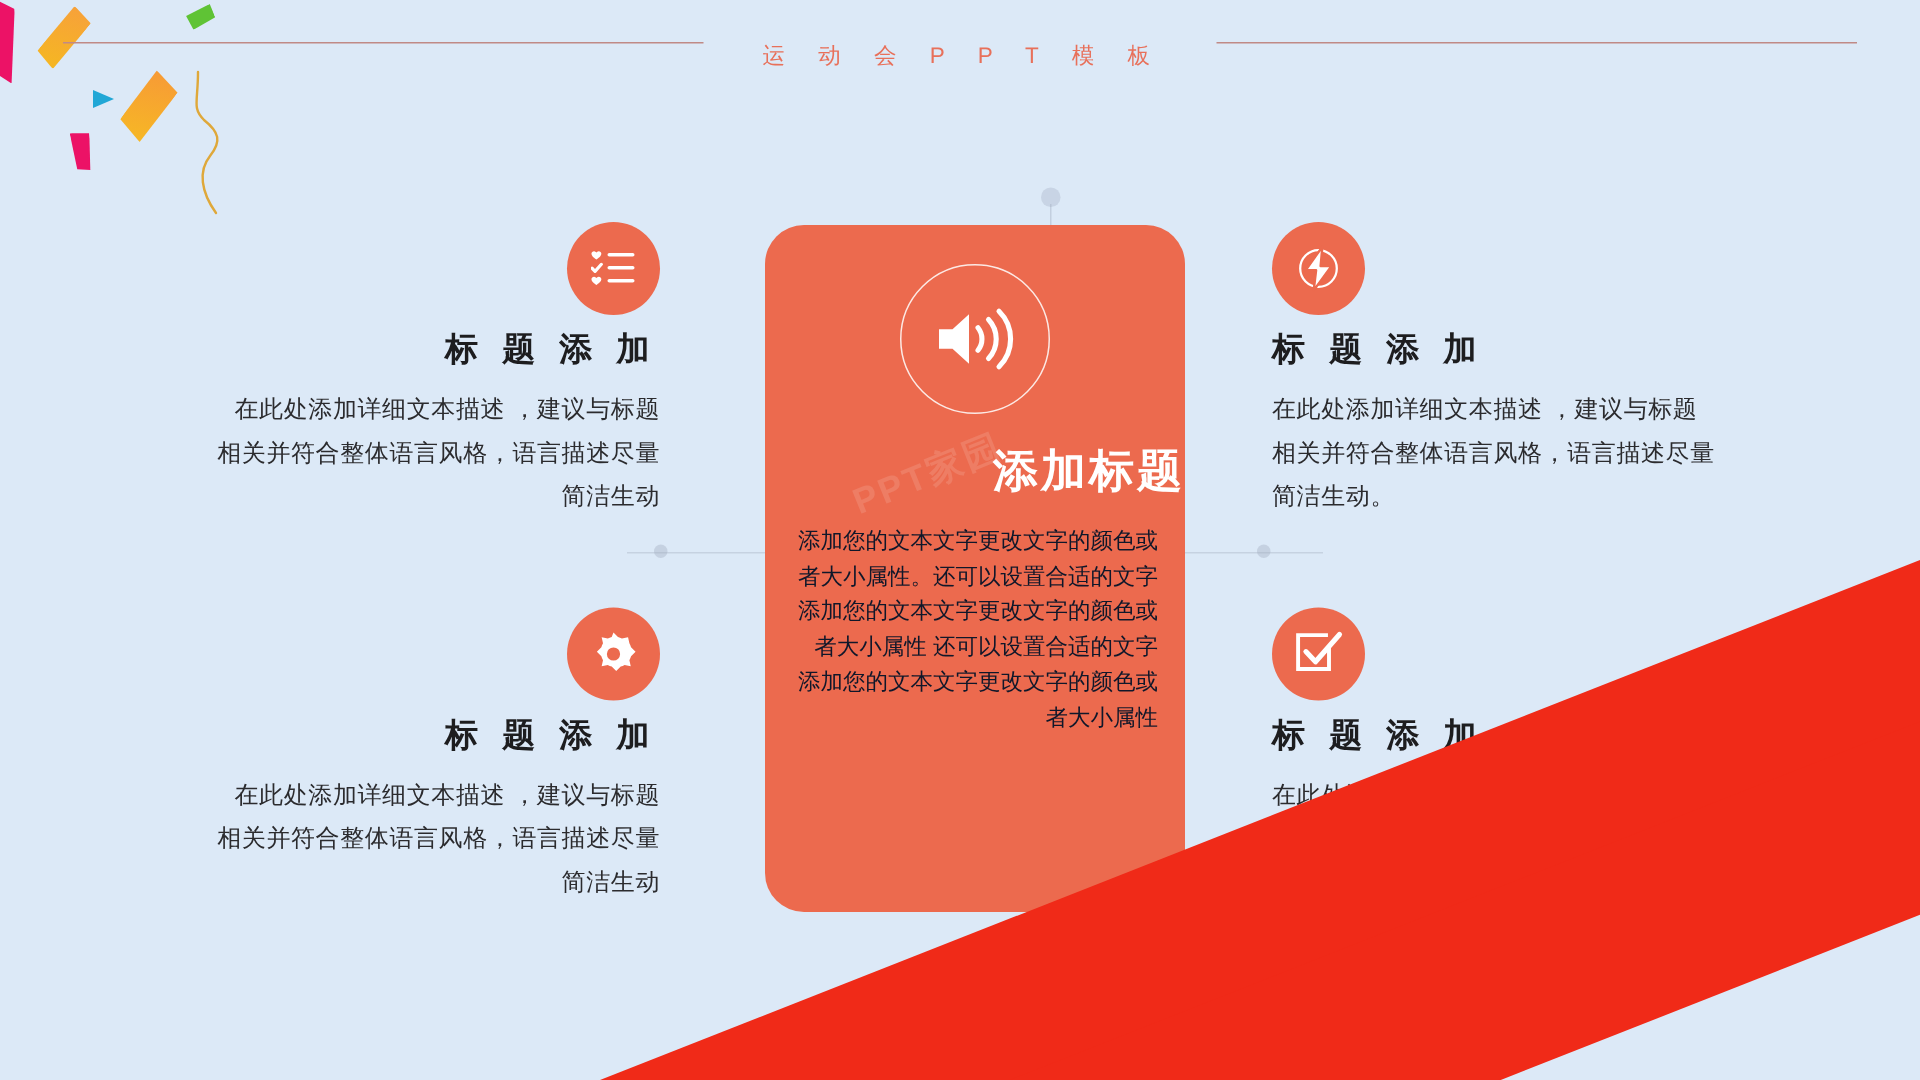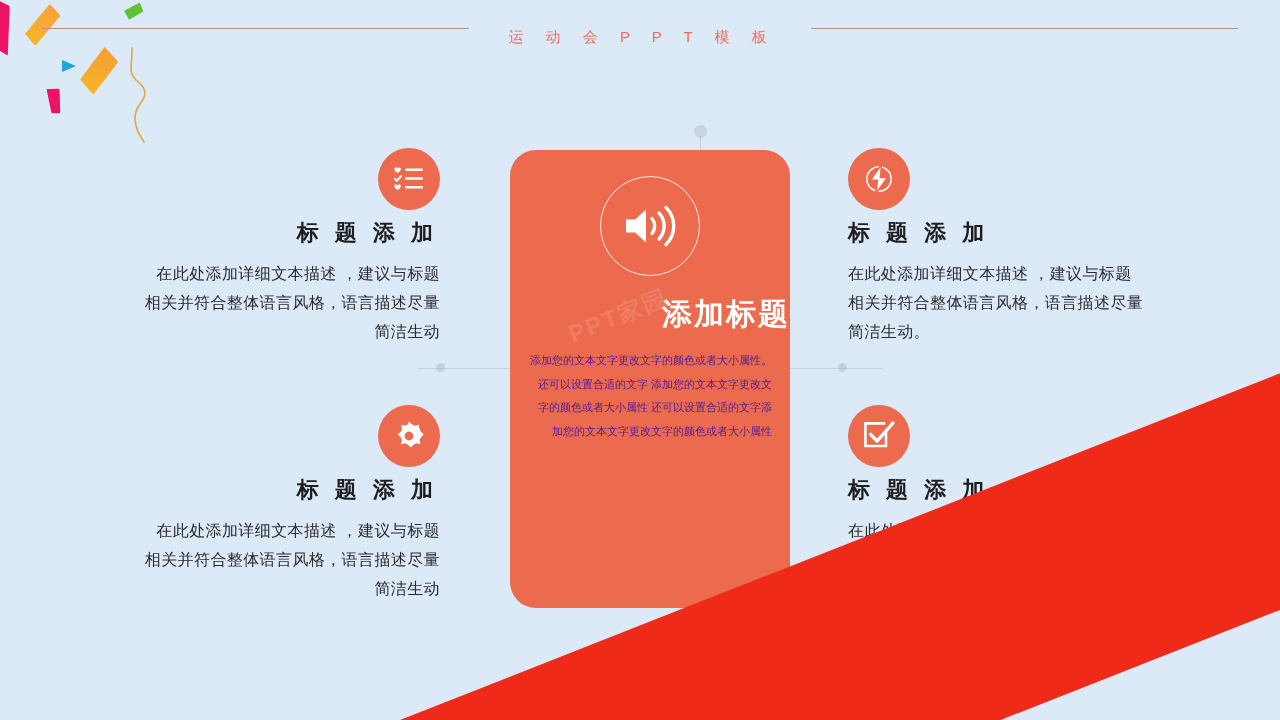--- a/index.html
+++ b/index.html
@@ -178,23 +178,23 @@
   }
   .card-title {
     margin-top: 18px;
     font-size: 30px;
     font-weight: bold;
     color: #ffffff;
     letter-spacing: 2px;
   }
   .card-body {
     margin: 14px 18px 0 18px;
-    font-size: 11px;
+    font-size: 15px;
     line-height: 23.5px;
-    color: #4c1d95;
+    color: #0f172a;
   }
 
   
   .mid-divider {
     position: absolute;
     top: 368px;
     height: 1px;
     background: rgba(150,160,175,0.30);
   }
   .mid-divider.left  { left: 418px; width: 96px; }

